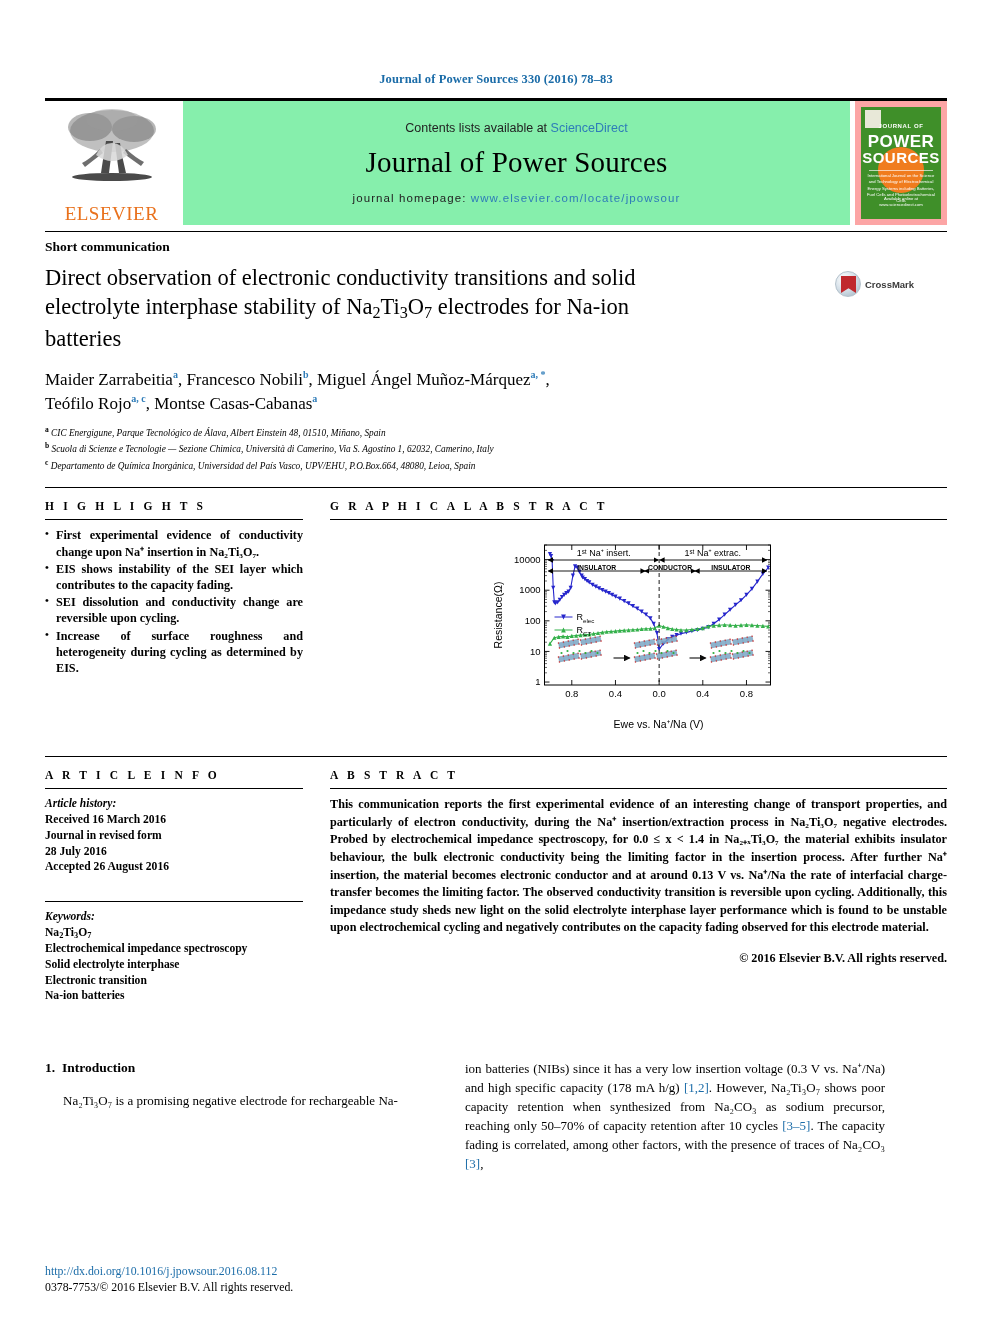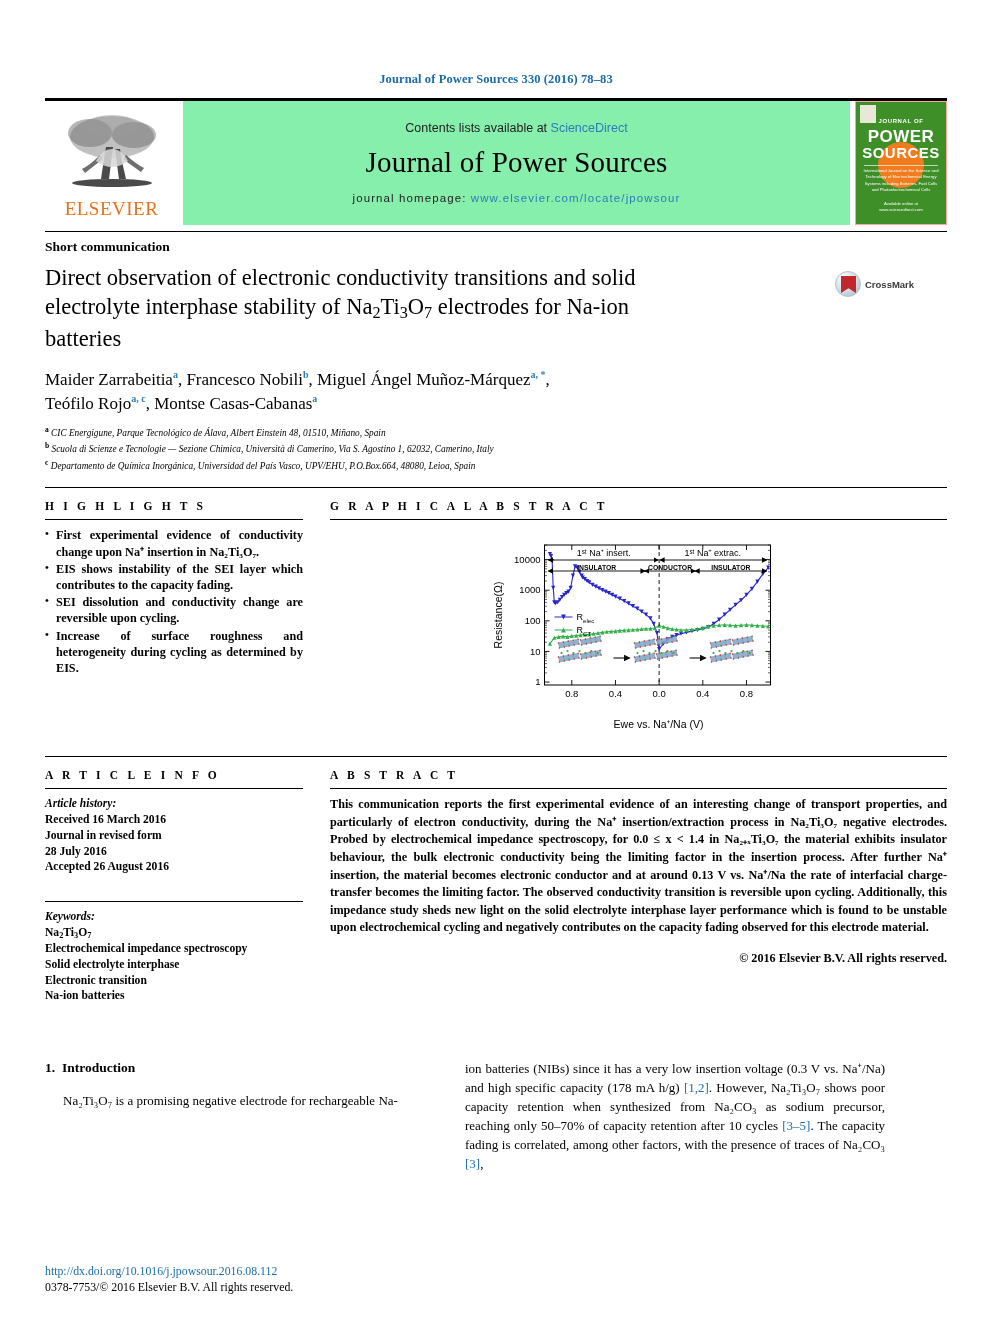--- a/index.html
+++ b/index.html
@@ -33,21 +33,21 @@
     display: flex;
     align-items: stretch;
     height: 127px;
   }
   .elsevier-logo {
     width: 133px;
     flex: 0 0 133px;
     display: flex;
     flex-direction: column;
     align-items: center;
-    justify-content: center;
+    justify-content: space-between;
     padding-top: 4px;
   }
   .tree-svg { display:block; }
   .elsevier-word {
     color: #E9711C;
     font-family: "Liberation Serif", serif;
     font-size: 19px;
     letter-spacing: .5px;
     margin-top: 1px;
   }
@@ -72,21 +72,21 @@
   }
   .homepage-line {
     font-family: "Liberation Sans", sans-serif;
     font-size: 11.5px;
     letter-spacing: 1.1px;
     color: #222;
   }
   .homepage-line .url { color: #2e7cb8; }
   .cover-thumb {
     width: 92px; flex: 0 0 92px;
-    border: 1px solid #fca5a5;
+    border: 6px solid #fca5a5;
     background: #3f8f29;
     position: relative;
     overflow: hidden;
   }
   .cover-badge { position:absolute; left:4px; top:3px; width:16px; height:18px; background:#e8e8d8; }
   .cover-top-txt { position:absolute; top:16px; left:0; right:0; text-align:center; color:#fff;
     font-family:"Liberation Sans", sans-serif; font-size:6px; font-weight:bold; letter-spacing:.6px; }
   .cover-sun { position:absolute; left:50%; top:40px; transform:translateX(-50%);
     width:46px; height:46px; border-radius:50%; background:#f07c1e; }
   .cover-big1, .cover-big2 {

